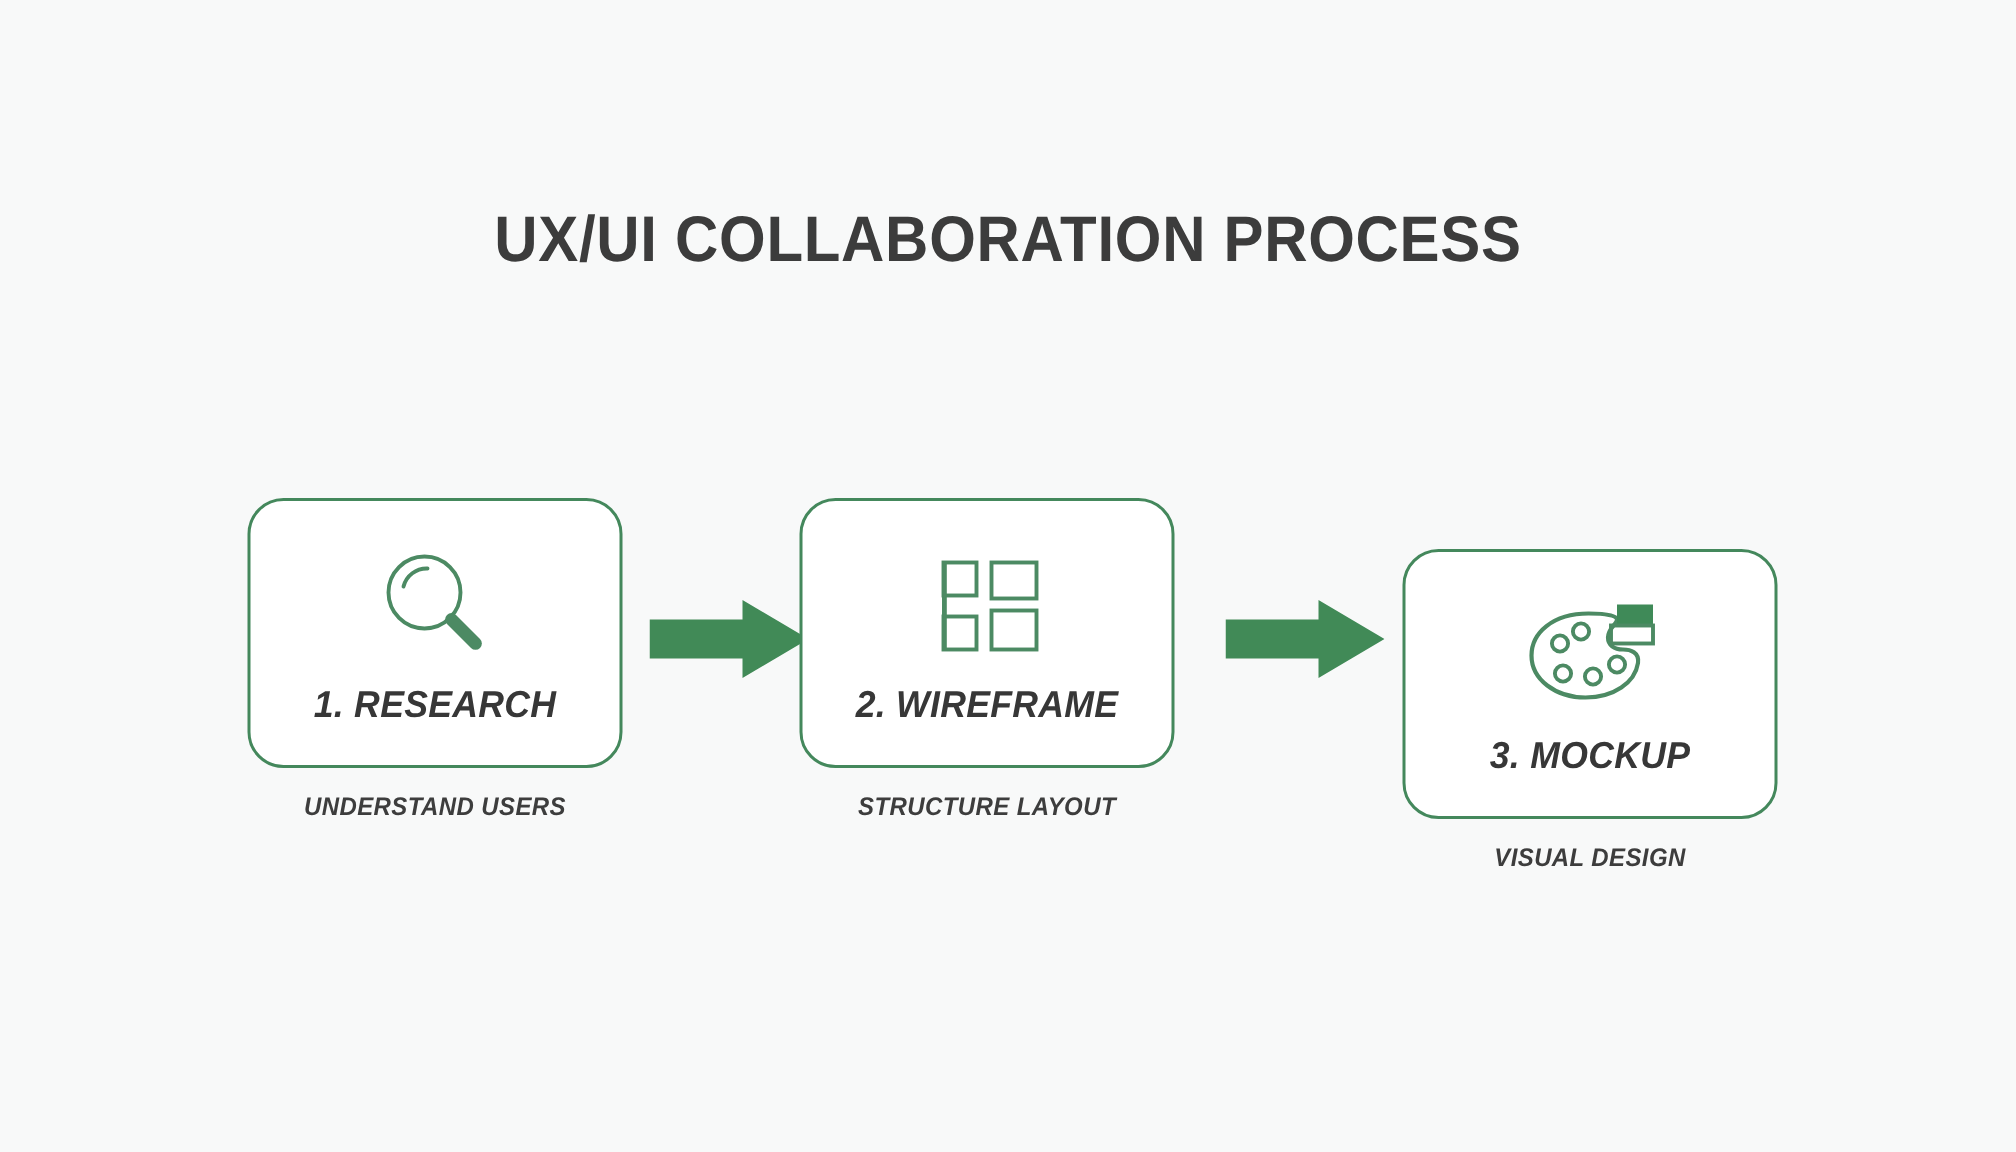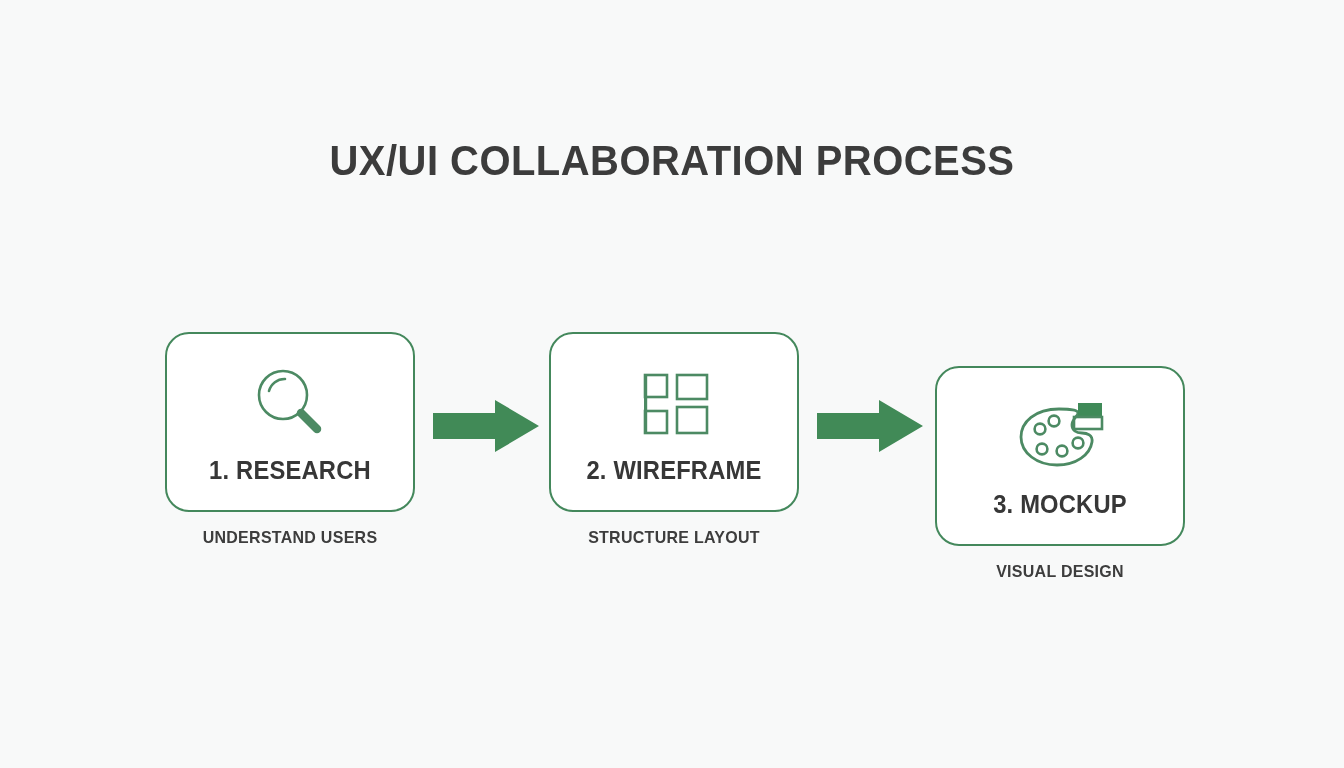--- a/index.html
+++ b/index.html
@@ -47,23 +47,24 @@
     top: 332px;
     width: 1020px;
     height: 222px;
   }
 
   .step {
     position: absolute;
     top: 0;
     width: 250px;
     height: 222px;
+    font-style: italic;
   }
   .step-1 { left: 0px; }
-  .step-2 { left: 384px; }
+  .step-2 { left: 368px; }
   .step-3 { left: 770px; margin-top: 34px; }
 
   .card {
     position: relative;
     width: 250px;
     height: 180px;
     box-sizing: border-box;
     border: 2.2px solid #44885c;
     border-radius: 24px;
     background: #ffffff;

